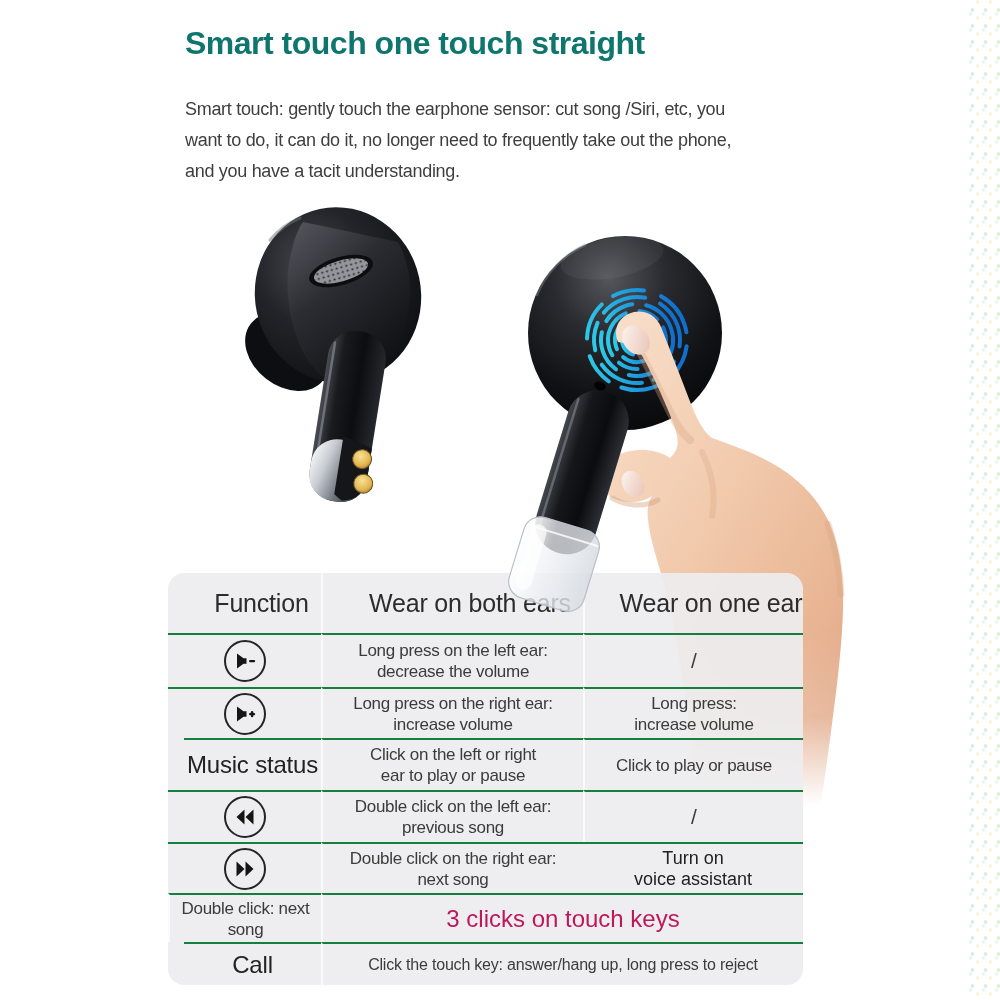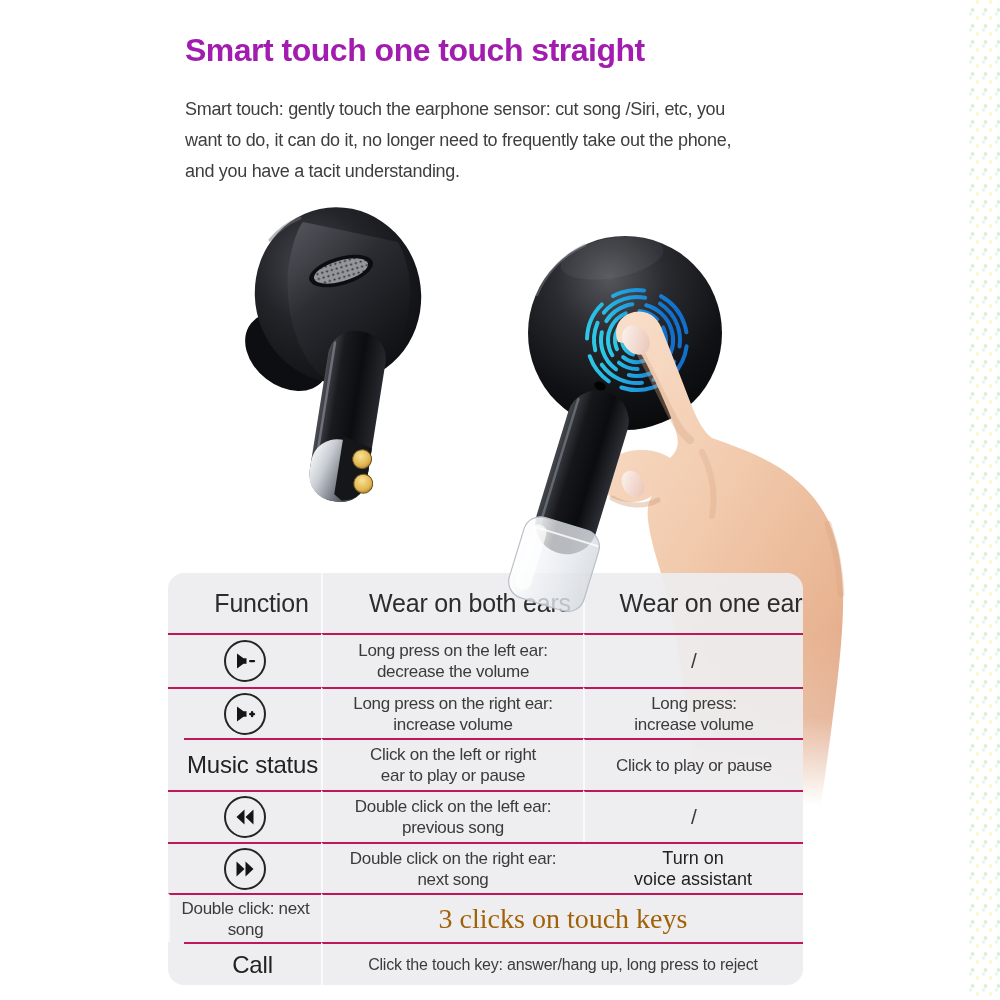--- a/index.html
+++ b/index.html
@@ -1,22 +1,22 @@
 <!DOCTYPE html>
 <html><head>
 <meta charset="utf-8">
 <style>
   html,body{margin:0;padding:0;}
   body{
     width:1000px;height:1000px;position:relative;overflow:hidden;
     background:#ffffff;font-family:"Liberation Sans",sans-serif;
   }
   .title{
-    position:absolute;left:185px;top:11px;width:660px;
-    font-size:32px;font-weight:700;color:#a21caf;letter-spacing:-0.5px;
+    position:absolute;left:185px;top:4px;width:660px;
+    font-size:32px;font-weight:700;color:#0f766e;letter-spacing:-0.5px;
     white-space:pre;
   }
   .desc{
     position:absolute;left:185px;top:66px;width:640px;
     font-size:18px;line-height:31px;color:#3e3e3e;letter-spacing:-0.3px;
     white-space:pre;
     margin-top:28px;
   }
   .fig{position:absolute;left:0;top:0;width:1000px;height:1000px;pointer-events:none;}
   .fig-back{z-index:1;}
@@ -40,29 +40,29 @@
     display:grid;
     grid-template-columns:153px 262px 220px;
     grid-template-rows:60px 54px 51px 52px 52px 51px 49px 43px;
     color:#3b3b3b;
   }
   .cell{
     display:flex;align-items:center;justify-content:center;
     text-align:center;white-space:pre-line;overflow:hidden;
   }
   .bl{border-left:2px solid #fafafb;}
-  .bt{border-top:2px solid #be185d;}
+  .bt{border-top:2px solid #15803d;}
   .hdr{font-size:25px;color:#2c2c2c;letter-spacing:-0.2px;padding-left:34px;}
   .flabel{font-size:24px;color:#222;letter-spacing:-0.2px;margin-left:16px;}
   .flabel-sm{font-size:18px;line-height:21px;color:#222;}
   .body-txt{font-size:17px;line-height:21px;letter-spacing:-0.3px;color:#3b3b3b;}
   .slash{font-size:21px;color:#3b3b3b;}
   .span2{grid-column:2/4;}
   .call-txt{font-size:16px;letter-spacing:-0.2px;color:#3b3b3b;}
-  .voice-txt{font-size:28px;color:#a16207;font-family:Liberation Serif, serif;}
+  .voice-txt{font-size:24px;color:#be185d;}
   .icon-circle{
     width:38px;height:38px;border:2px solid #242424;border-radius:50%;
     display:flex;align-items:center;justify-content:center;background:transparent;
   }
   .icon-circle svg{display:block;}
 </style>
 </head>
 <body>
 
 <div class="wm"></div>

